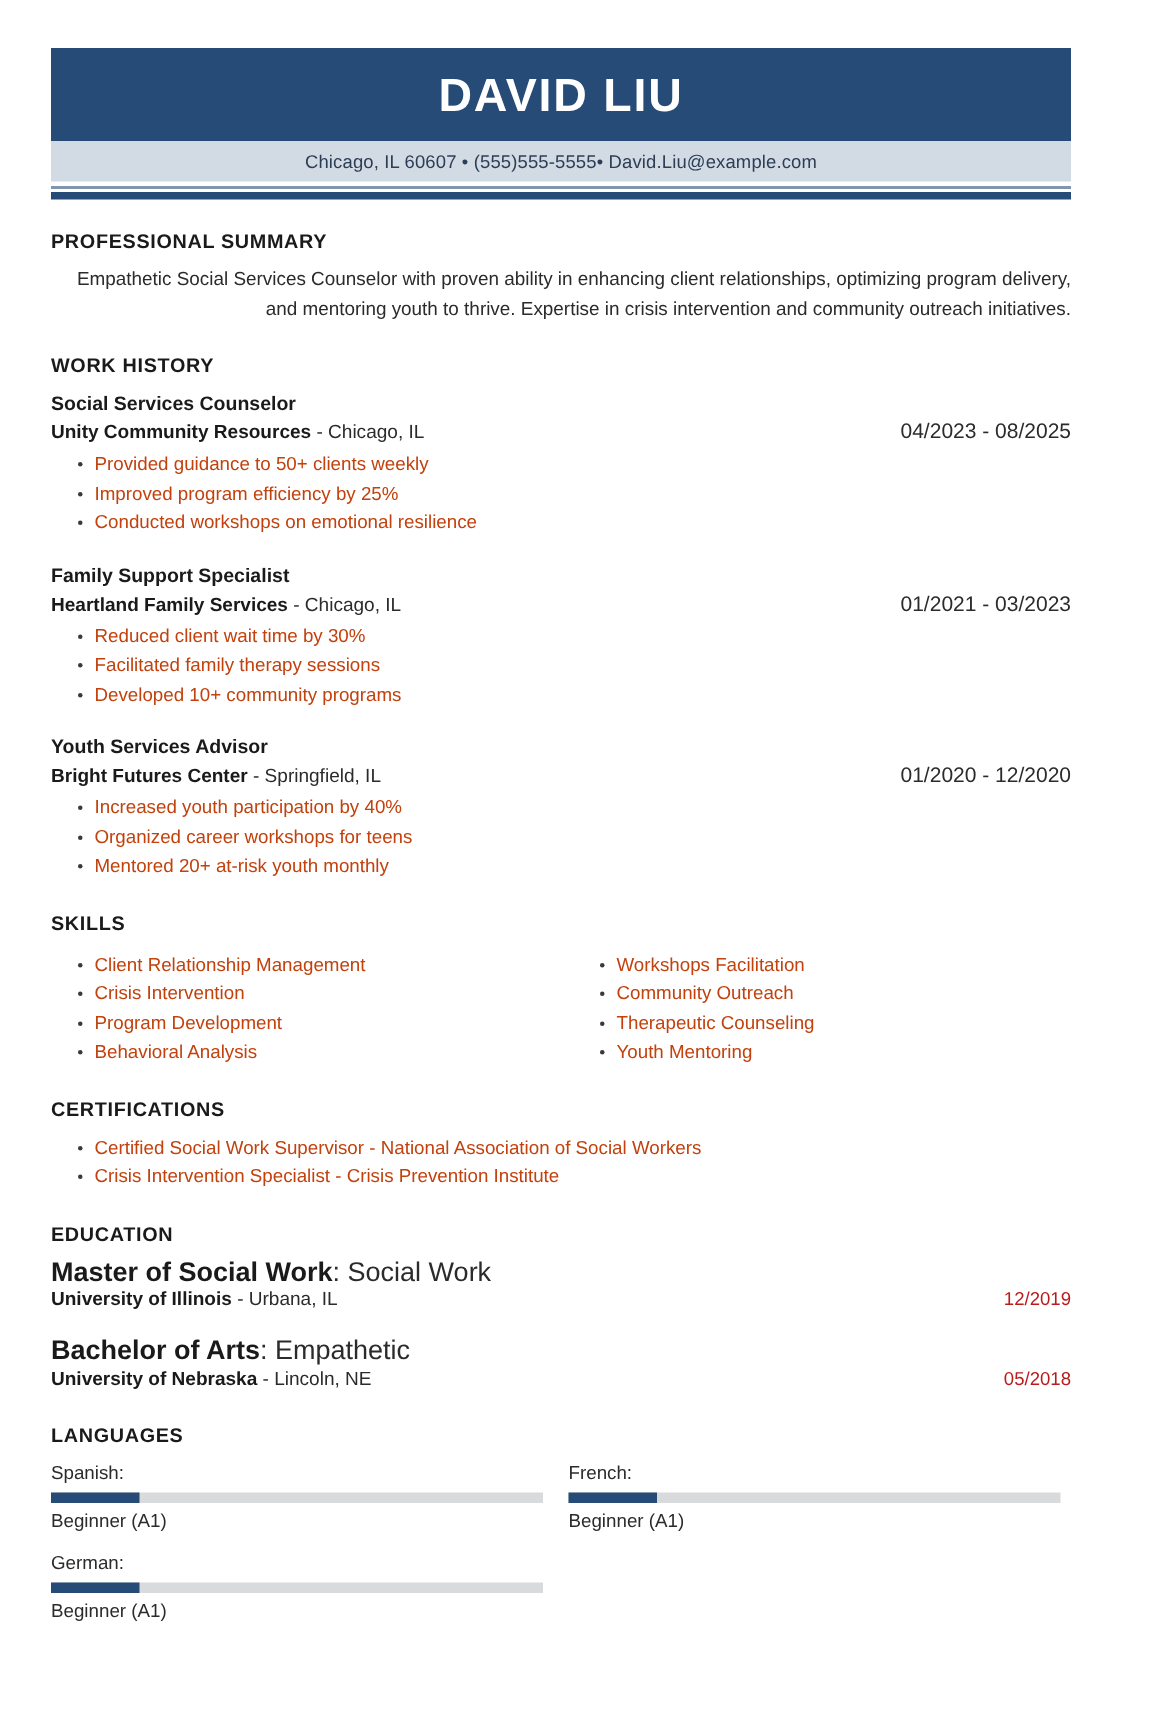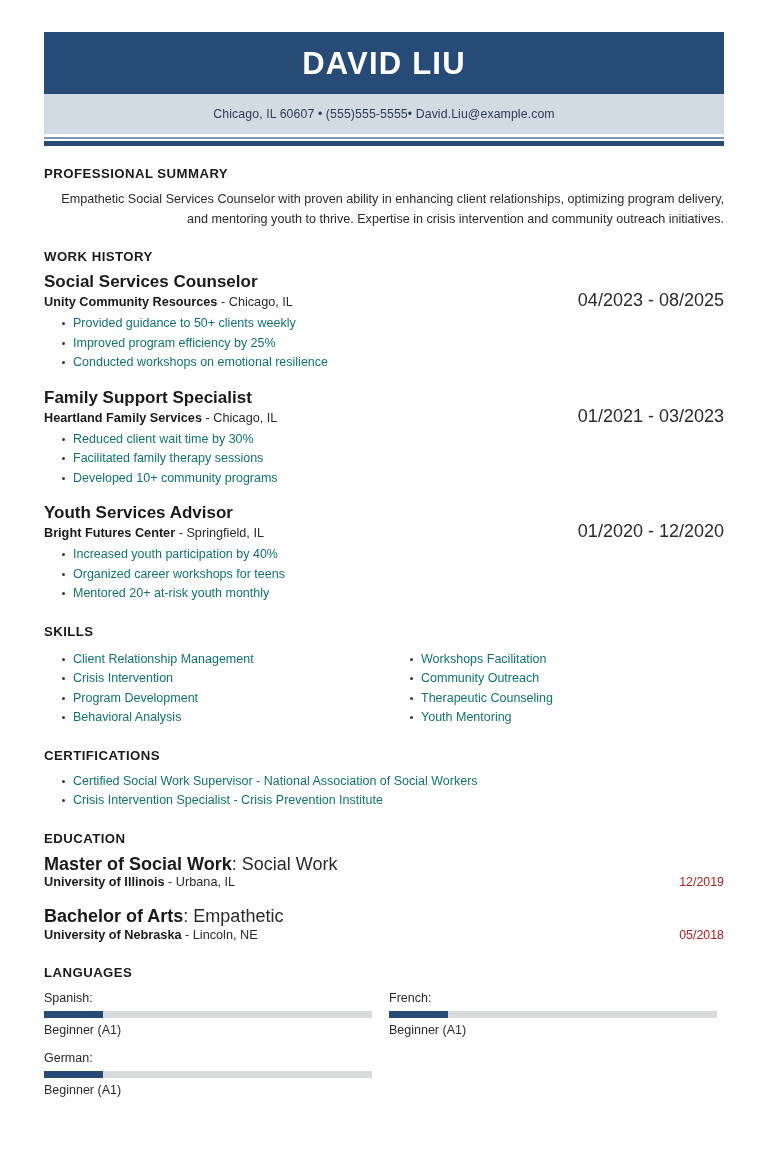--- a/index.html
+++ b/index.html
@@ -19,21 +19,21 @@
   .page {
     position: relative;
     width: 768px;
     height: 1152px;
     background: #ffffff;
     box-sizing: border-box;
   }
 
   .content {
     position: absolute;
-    left: 44px;
+    left: 34px;
     top: 32px;
     width: 680px;
   }
 
   
   .name-band {
     background: #254b76;
     height: 62px;
     display: flex;
     align-items: center;
@@ -41,21 +41,21 @@
   }
   .name-text {
     color: #ffffff;
     font-size: 31px;
     font-weight: bold;
     letter-spacing: 1.2px;
     line-height: 1;
   }
   .contact-band {
     background: #d2dae4;
-    height: 40px;
+    height: 27px;
     display: flex;
     align-items: center;
     justify-content: center;
   }
   .contact-text {
     color: #2c3e55;
     font-size: 12.3px;
     letter-spacing: 0.1px;
   }
   .rule-thin {
@@ -87,56 +87,56 @@
     color: #2b2b2b;
     text-align: right;
   }
 
   
   .job {
     margin-bottom: 16px;
   }
   .job:last-child { margin-bottom: 0; }
   .job-title {
-    font-size: 17px;
+    font-size: 13px;
     font-weight: bold;
     color: #1a1a1a;
     line-height: 18px;
   }
   .job-line {
     display: flex;
     justify-content: space-between;
     align-items: baseline;
     line-height: 19px;
   }
   .job-employer {
     font-size: 12.7px;
     color: #2b2b2b;
   }
   .job-employer b {
     font-weight: bold;
     color: #1a1a1a;
   }
   .job-dates {
-    font-size: 18px;
+    font-size: 14px;
     color: #2b2b2b;
     white-space: nowrap;
   }
 
   ul.bullets {
     list-style: none;
     margin: 2px 0 0 0;
     padding: 0;
   }
   ul.bullets li {
     position: relative;
     padding-left: 29px;
     font-size: 12.5px;
     line-height: 19.5px;
-    color: #0f766e;
+    color: #c2410c;
   }
   ul.bullets li::before {
     content: "";
     position: absolute;
     left: 18px;
     top: 8px;
     width: 3.4px;
     height: 3.4px;
     border-radius: 50%;
     background: #3a3a3a;

